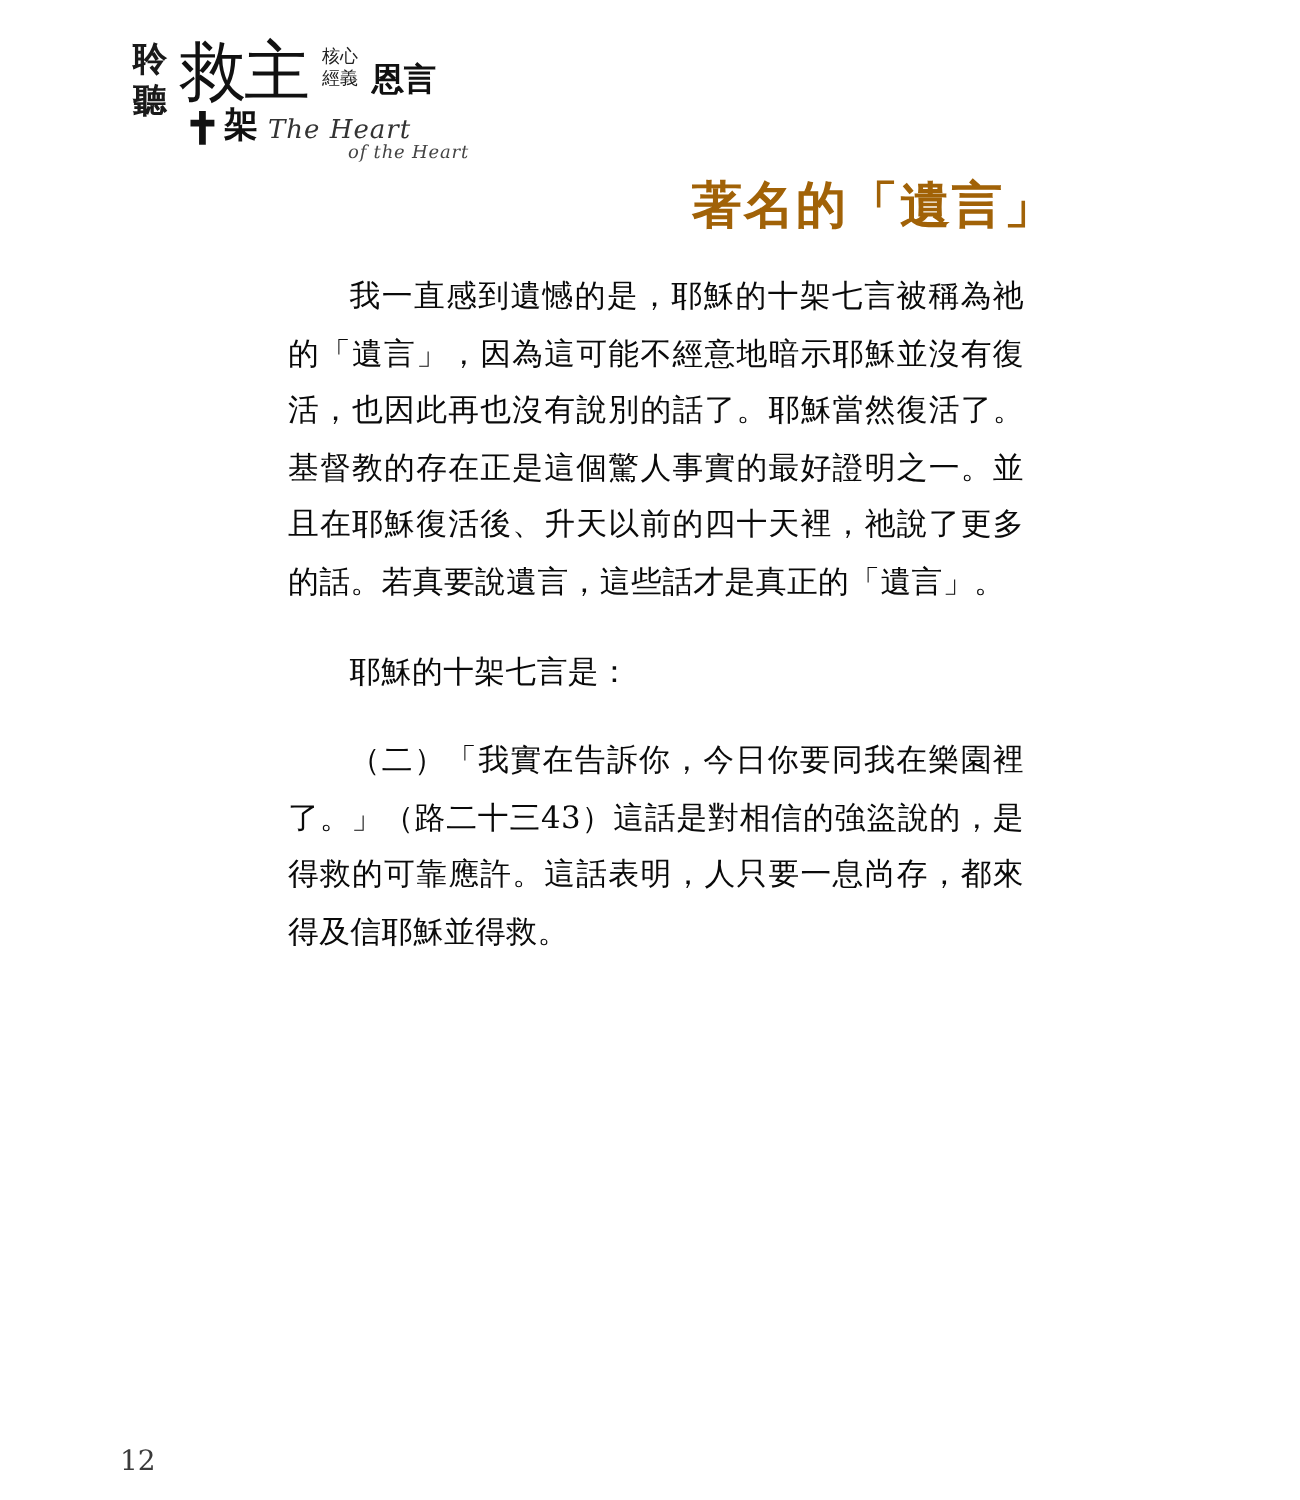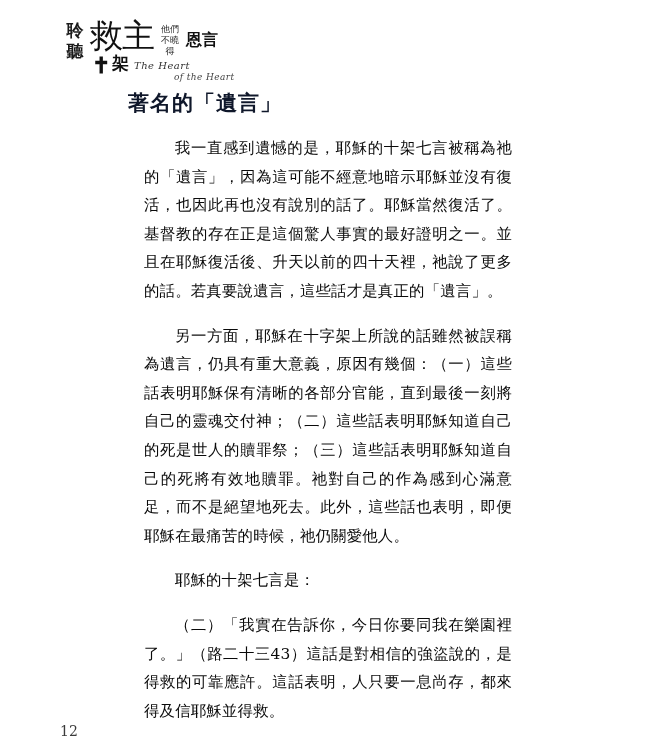--- a/index.html
+++ b/index.html
@@ -90,21 +90,21 @@
     line-height: 20px;
     font-weight: bold;
     color: #111111;
   }
   .mast-script {
     position: absolute;
     left: 72px;
     top: 40px;
     font-family: "DejaVu Serif", "Liberation Serif", serif;
     font-style: italic;
-    font-size: 10px;
+    font-size: 13px;
     line-height: 15px;
     color: #333333;
     letter-spacing: 0.5px;
   }
   .mast-script2 {
     position: absolute;
     left: 112px;
     top: 54px;
     font-family: "DejaVu Serif", "Liberation Serif", serif;
     font-style: italic;
@@ -116,27 +116,27 @@
 
   
   .content {
     position: absolute;
     left: 128px;
     top: 88px;
     width: 400px;
   }
 
   .doc-title {
-    text-align: left;
-    font-size: 21px;
+    text-align: right;
+    font-size: 25px;
     line-height: 30px;
     font-weight: bold;
     letter-spacing: 1px;
     margin: 0 0 14px 0;
-    color: #0f172a;
+    color: #a16207;
   }
 
   .para {
     font-size: 15.4px;
     line-height: 28.6px;
     text-align: justify;
     text-justify: inter-ideograph;
     margin: 16px;
     color: #0a0a0a;
     letter-spacing: 0.2px;
@@ -157,32 +157,31 @@
   }
 </style>
 </head>
 <body>
 
 <div class="page">
 
   <div class="masthead">
     <div class="mast-stack">聆聽</div>
     <div class="mast-big">救主</div>
-    <div class="mast-sub">他們不曉得</div>
+    <div class="mast-sub">核心經義</div>
     <div class="mast-small">恩言</div>
     <div class="mast-cross">✝</div>
     <div class="mast-arch">架</div>
     <div class="mast-script">The Heart</div>
     <div class="mast-script2">of the Heart</div>
   </div>
 
   <div class="content">
     <h1 class="doc-title">著名的「遺言」</h1>
 
     <p class="para indent">我一直感到遺憾的是，耶穌的十架七言被稱為祂的「遺言」，因為這可能不經意地暗示耶穌並沒有復活，也因此再也沒有說別的話了。耶穌當然復活了。基督教的存在正是這個驚人事實的最好證明之一。並且在耶穌復活後、升天以前的四十天裡，祂說了更多的話。若真要說遺言，這些話才是真正的「遺言」。</p>
-    <p class="para indent">另一方面，耶穌在十字架上所說的話雖然被誤稱為遺言，仍具有重大意義，原因有幾個：（一）這些話表明耶穌保有清晰的各部分官能，直到最後一刻將自己的靈魂交付神；（二）這些話表明耶穌知道自己的死是世人的贖罪祭；（三）這些話表明耶穌知道自己的死將有效地贖罪。祂對自己的作為感到心滿意足，而不是絕望地死去。此外，這些話也表明，即便耶穌在最痛苦的時候，祂仍關愛他人。</p>
     <p class="para indent">耶穌的十架七言是：</p>
     <p class="para indent">（二）「我實在告訴你，今日你要同我在樂園裡了。」（路二十三43）這話是對相信的強盜說的，是得救的可靠應許。這話表明，人只要一息尚存，都來得及信耶穌並得救。</p>
   </div>
 
   <div class="pagenum">12</div>
 
 </div>
 
 </body></html>

